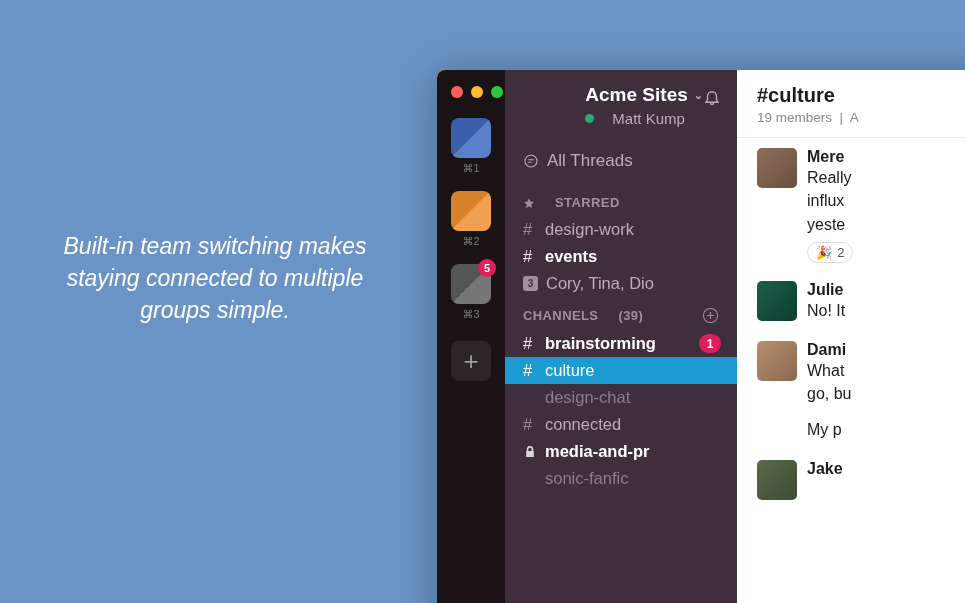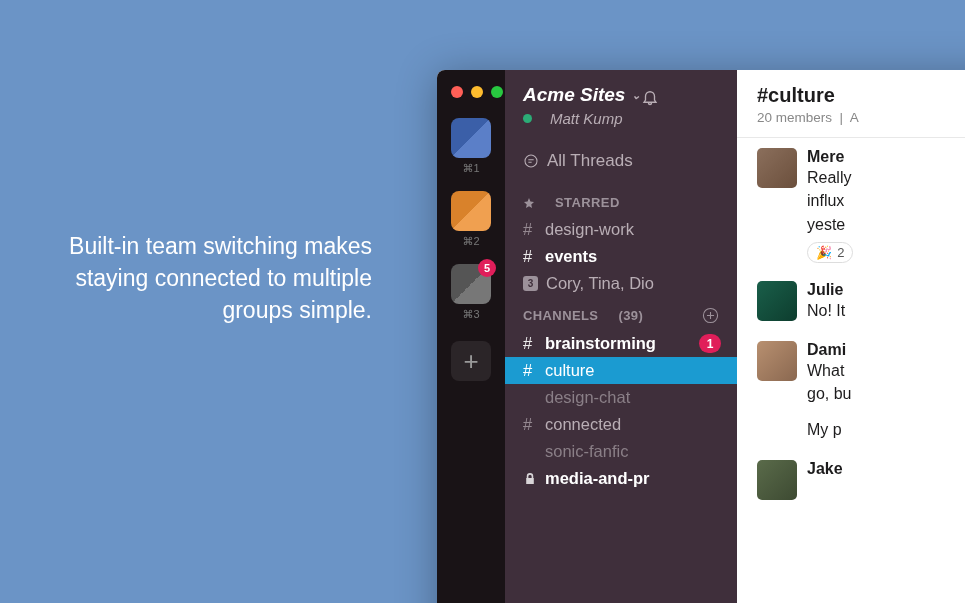--- a/index.html
+++ b/index.html
@@ -6,28 +6,29 @@
     body {
       font-family: -apple-system, BlinkMacSystemFont, "Segoe UI", Helvetica, Arial, sans-serif;
       width: 965px;
       height: 603px;
       overflow: hidden;
       background: #6B94C6;
       position: relative;
     }
     .marketing-text {
       position: absolute;
-      left: 42px;
+      left: 50px;
       top: 230px;
       width: 330px;
       color: #fff;
       font-size: 23px;
       font-weight: 500;
       line-height: 1.4;
-      text-align: right;
+      text-align: center;
+      font-style: italic;
     }
     .app-window {
       position: absolute;
       left: 437px;
       top: 70px;
       width: 600px;
       height: 600px;
       background: #fff;
       box-shadow: 0 4px 40px rgba(0,0,0,0.3);
       border-radius: 8px 0 0 0;
@@ -110,23 +111,22 @@
     .sidebar {
       width: 232px;
       background: #3F2F3B;
       color: #B9AEB5;
       padding-top: 14px;
       overflow: hidden;
     }
     .sidebar-header {
       padding: 0 16px 16px 18px;
       display: flex;
-      justify-content: flex-start;
+      justify-content: flex-end;
       align-items: flex-start;
-      font-style: italic;
     }
     .team-name {
       color: #fff;
       font-weight: 800;
       font-size: 19px;
       display: flex;
       align-items: center;
       gap: 6px;
     }
     .chevron { font-size: 11px; color: #B9AEB5; }
@@ -344,37 +344,37 @@
       <span>culture</span>
     </div>
     <div class="channel-item muted">
       <span class="hash" style="opacity:0">#</span>
       <span>design-chat</span>
     </div>
     <div class="channel-item">
       <span class="hash">#</span>
       <span>connected</span>
     </div>
-    <div class="channel-item muted">
-      <span class="hash" style="opacity:0">#</span>
-      <span>sonic-fanfic</span>
-    </div>
     <div class="channel-item bold">
       <svg class="lock-icon" viewBox="0 0 24 24" style="width:14px">
           <path d="M6 11V8a6 6 0 0112 0v3h1v11H5V11h1zm3 0h6V8a3 3 0 00-6 0v3z"></path>
         </svg>
       <span>media-and-pr</span>
     </div>
+    <div class="channel-item muted">
+      <span class="hash" style="opacity:0">#</span>
+      <span>sonic-fanfic</span>
+    </div>
   </div>
 
   <div class="main">
     <div class="main-header">
       <div class="channel-title">#culture</div>
       <div class="channel-meta">
-        <span>20 members</span>
+        <span>19 members</span>
         &nbsp;<span>|</span>&nbsp;
         <span>A</span>
       </div>
     </div>
     <div class="messages">
       <div class="msg">
         <div class="avatar av-1"></div>
         <div class="msg-body">
           <div class="msg-author">Mere</div>
           <div class="msg-text">Really</div>

